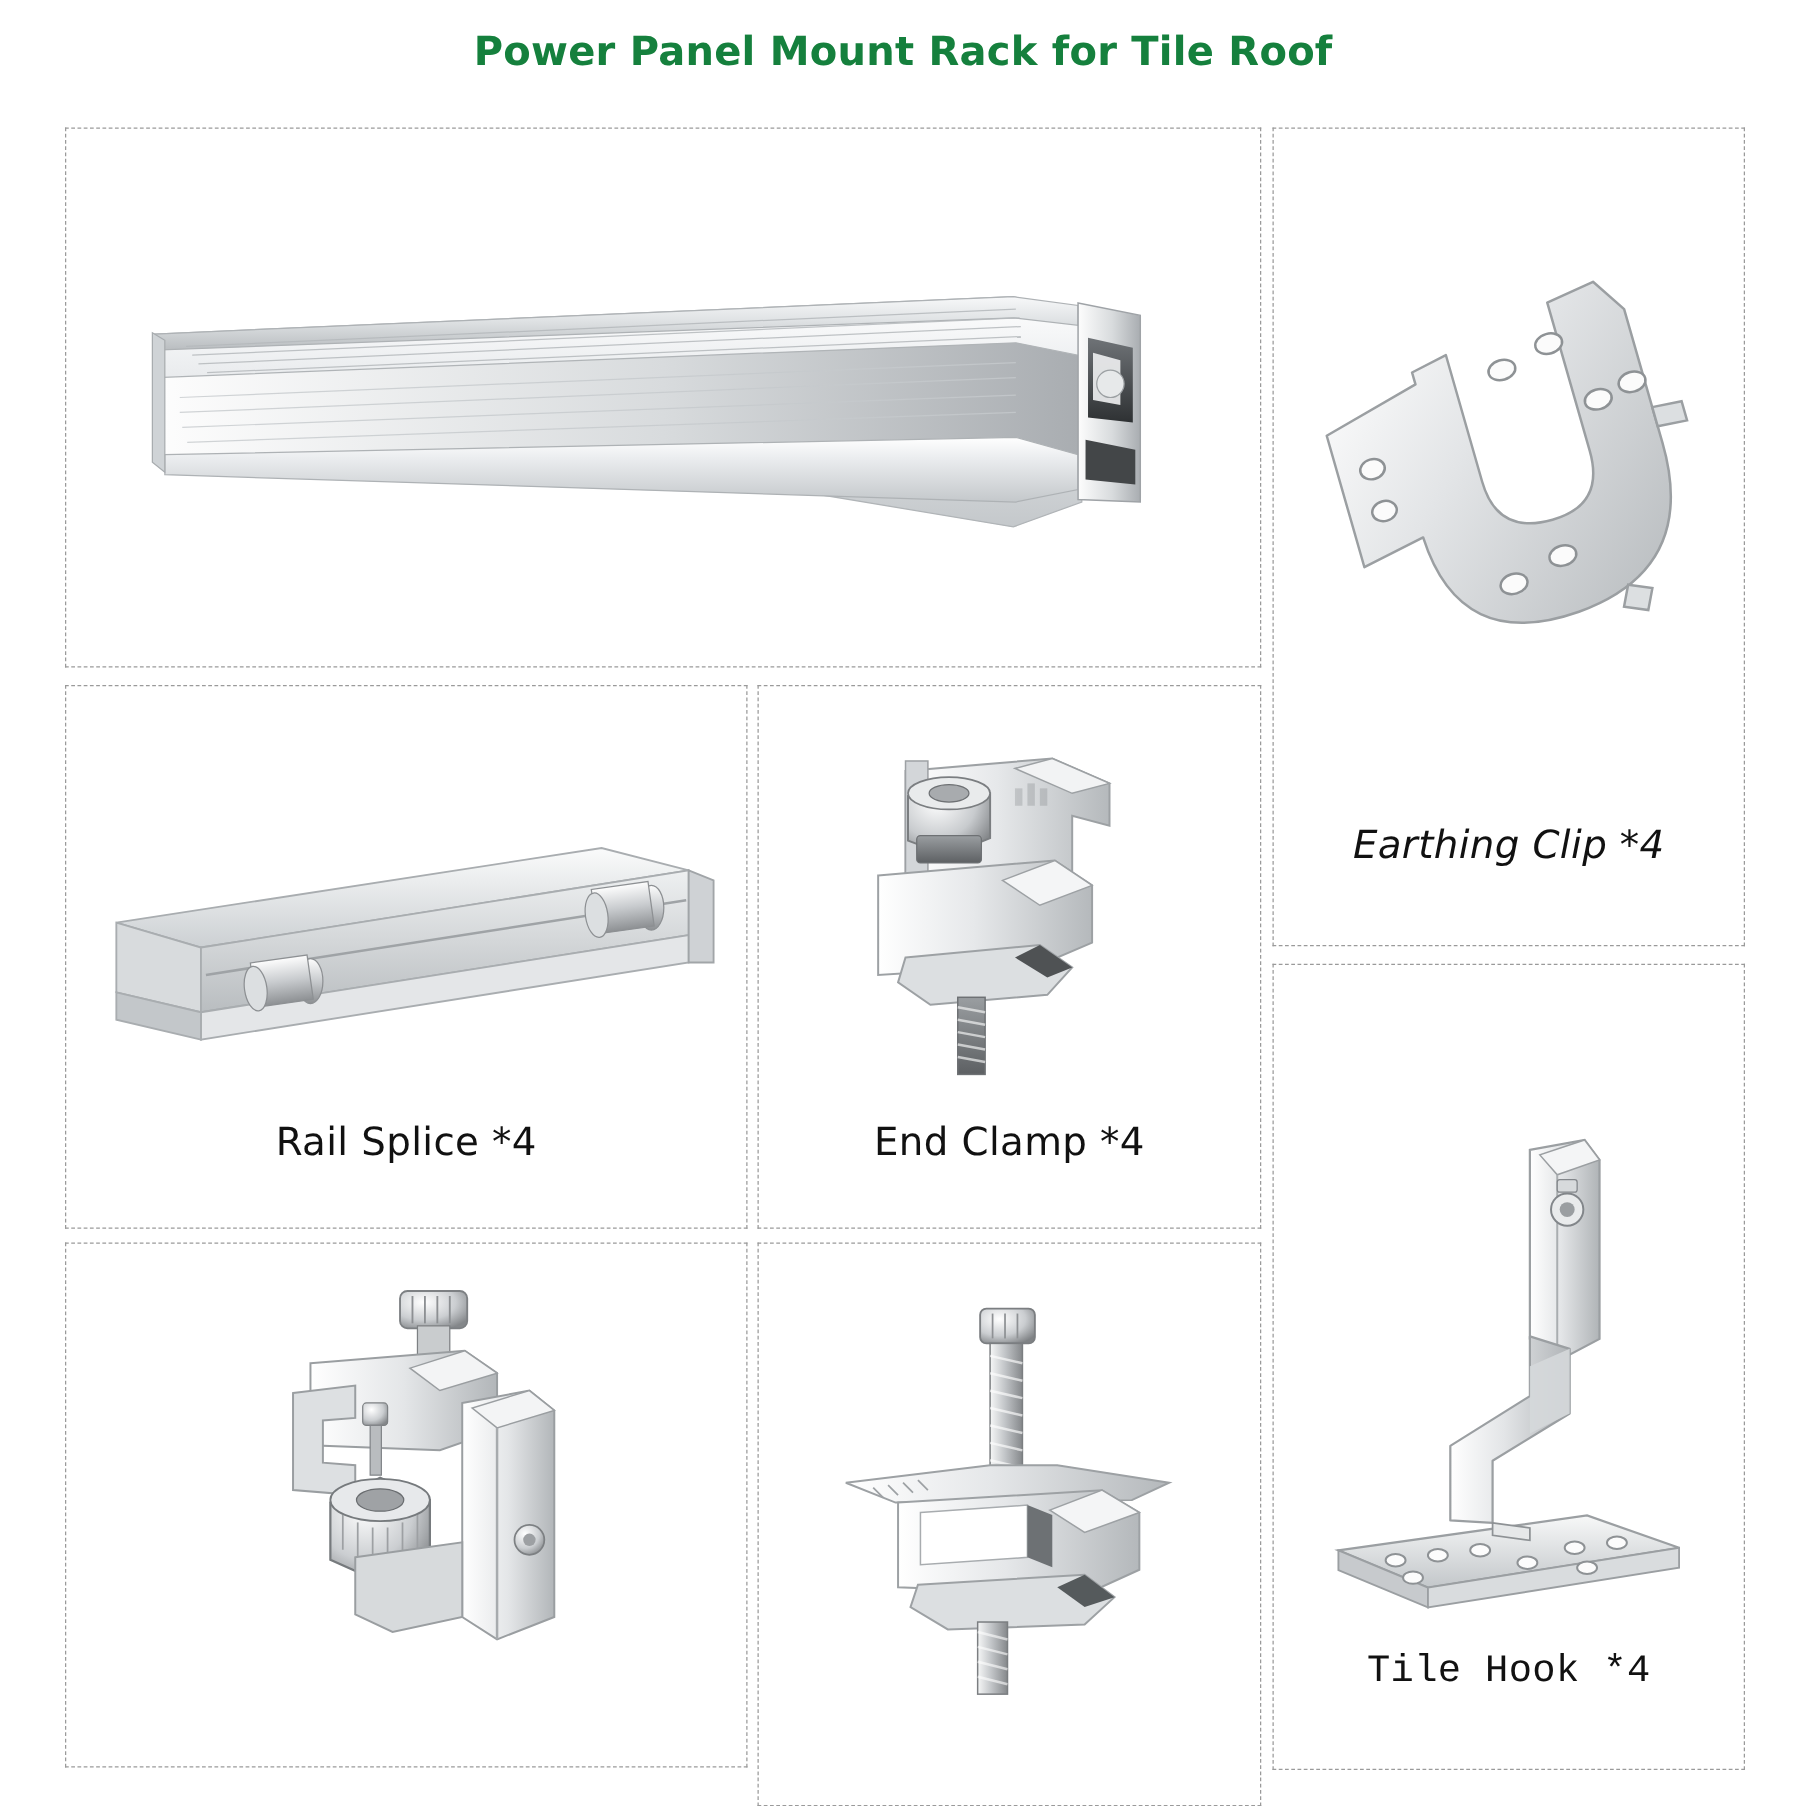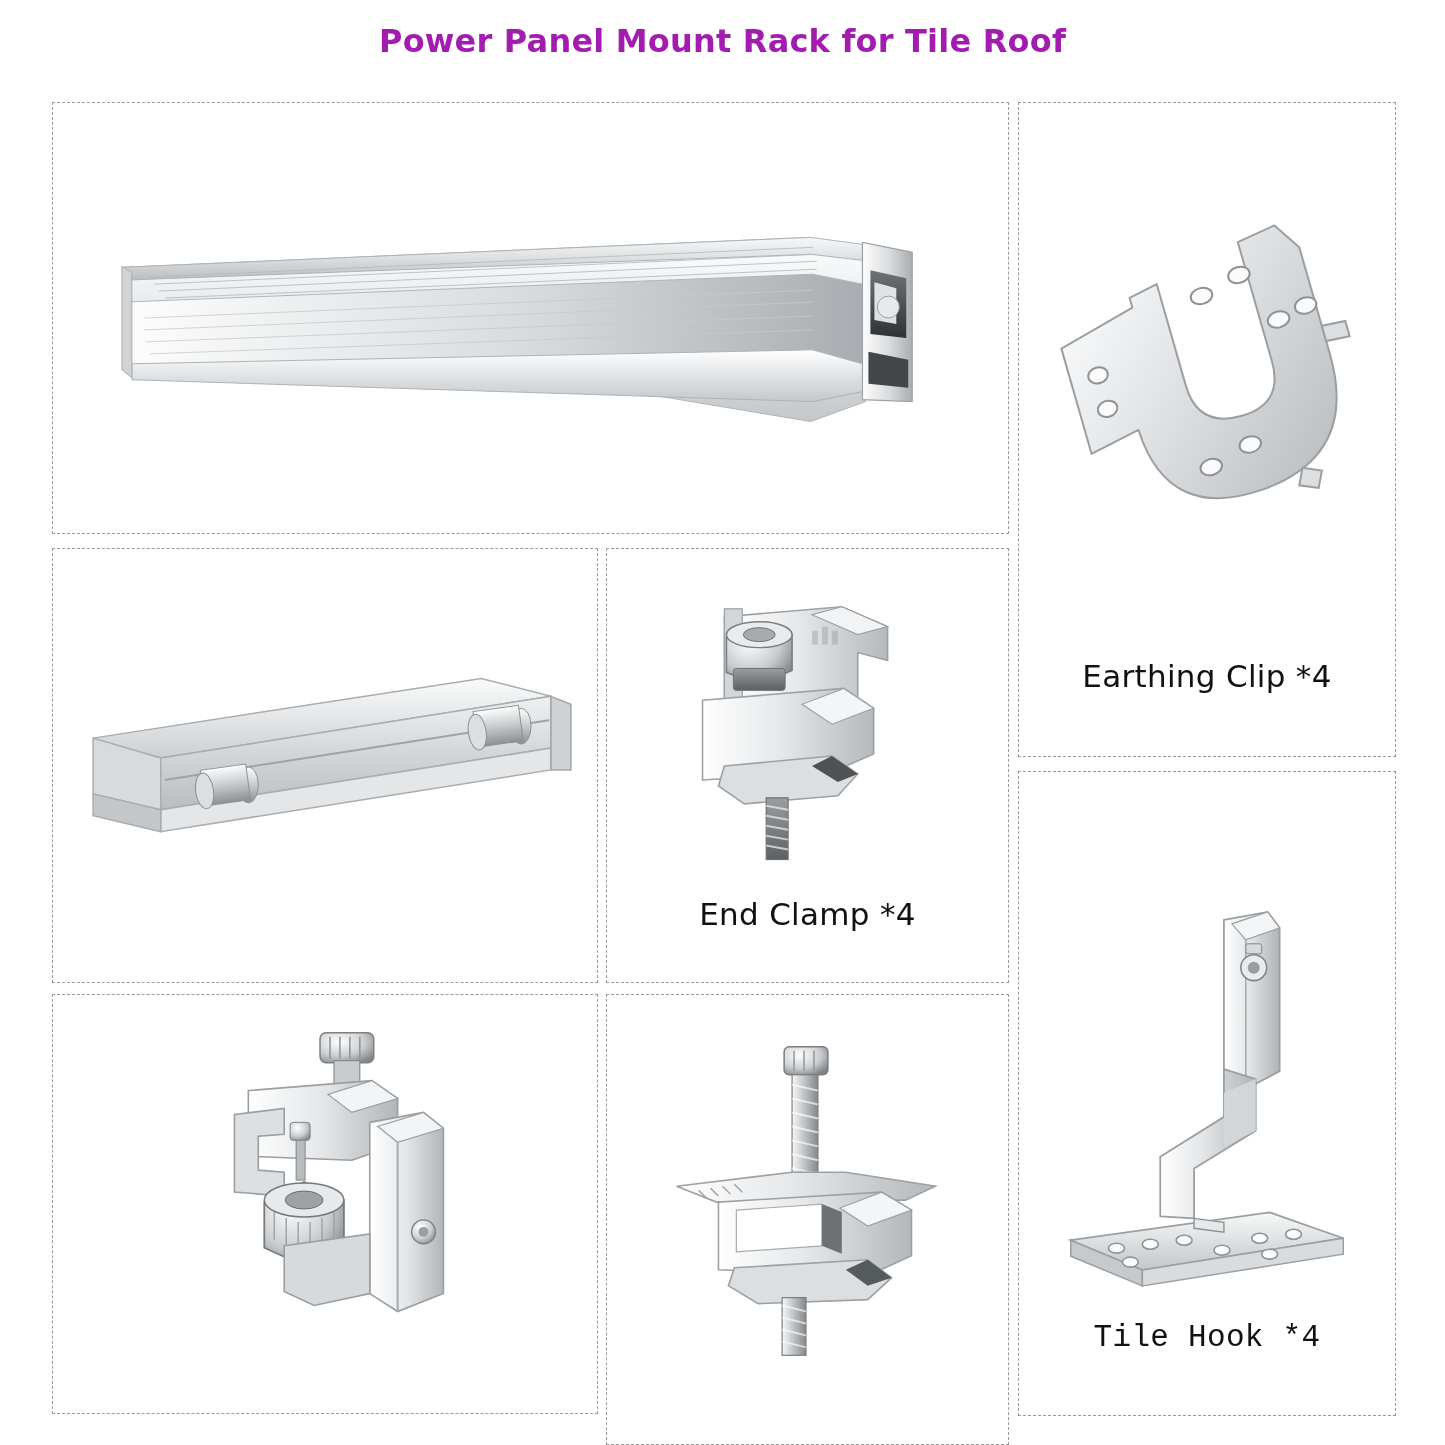--- a/index.html
+++ b/index.html
@@ -17,21 +17,21 @@
   }
   .page-title {
     position: absolute;
     top: 22px;
     left: 0;
     width: 100%;
     text-align: center;
     font-size: 32px;
     font-weight: bold;
     letter-spacing: 0.2px;
-    color: #a21caf;
+    color: #15803d;
   }
 
   .cell {
     position: absolute;
     border: 1.5px dashed #9a9a9a;
     box-sizing: border-box;
     background: #ffffff;
   }
   .cell .caption {
     position: absolute;
@@ -48,21 +48,21 @@
     top: 0;
     width: 100%;
     height: 100%;
     pointer-events: none;
   }
 
   
   #cell-rail        { left: 52px;   top: 102px;  width: 957px;  height: 432px; }
   #cell-rail .caption        { bottom: 52px; }
 
-  #cell-earthing    { left: 1018px; top: 102px;  width: 378px;  height: 655px; }
+  #cell-earthing    { left: 1018px; top: 102px;  width: 378px;  height: 655px; font-style: italic; }
   #cell-earthing .caption    { bottom: 62px; }
 
   #cell-splice      { left: 52px;   top: 548px;  width: 546px;  height: 435px; }
   #cell-splice .caption      { bottom: 50px; }
 
   #cell-endclamp    { left: 606px;  top: 548px;  width: 403px;  height: 435px; }
   #cell-endclamp .caption    { bottom: 50px; }
 
   #cell-grounding   { left: 52px;   top: 994px;  width: 546px;  height: 420px; }
   #cell-grounding .caption   { bottom: 40px; }
@@ -203,20 +203,21 @@
 
     <g>
       <ellipse cx="196" cy="237" rx="10" ry="18" fill="url(#pinG)" stroke="#8d9093"></ellipse>
       <rect x="150" y="219" width="46" height="36" fill="url(#pinG)" stroke="#8d9093" transform="rotate(-8 173 237)"></rect>
       <ellipse cx="152" cy="243" rx="9" ry="18" fill="#dcdfe1" stroke="#8d9093" transform="rotate(-8 152 243)"></ellipse>
       <ellipse cx="470" cy="178" rx="10" ry="18" fill="url(#pinG)" stroke="#8d9093"></ellipse>
       <rect x="424" y="160" width="46" height="36" fill="url(#pinG)" stroke="#8d9093" transform="rotate(-8 447 178)"></rect>
       <ellipse cx="426" cy="184" rx="9" ry="18" fill="#dcdfe1" stroke="#8d9093" transform="rotate(-8 426 184)"></ellipse>
     </g>
   </svg>
+  <div class="caption">Rail Splice *4</div>
 </div>
 
 <div class="cell" id="cell-endclamp">
   <svg class="art" viewBox="0 0 403 435" preserveAspectRatio="xMidYMid meet">
     <defs>
       <linearGradient id="ecBody" x1="0" y1="0" x2="1" y2="0">
         <stop offset="0%" stop-color="#ffffff"></stop>
         <stop offset="45%" stop-color="#e6e8ea"></stop>
         <stop offset="100%" stop-color="#b5b9bc"></stop>
       </linearGradient>

